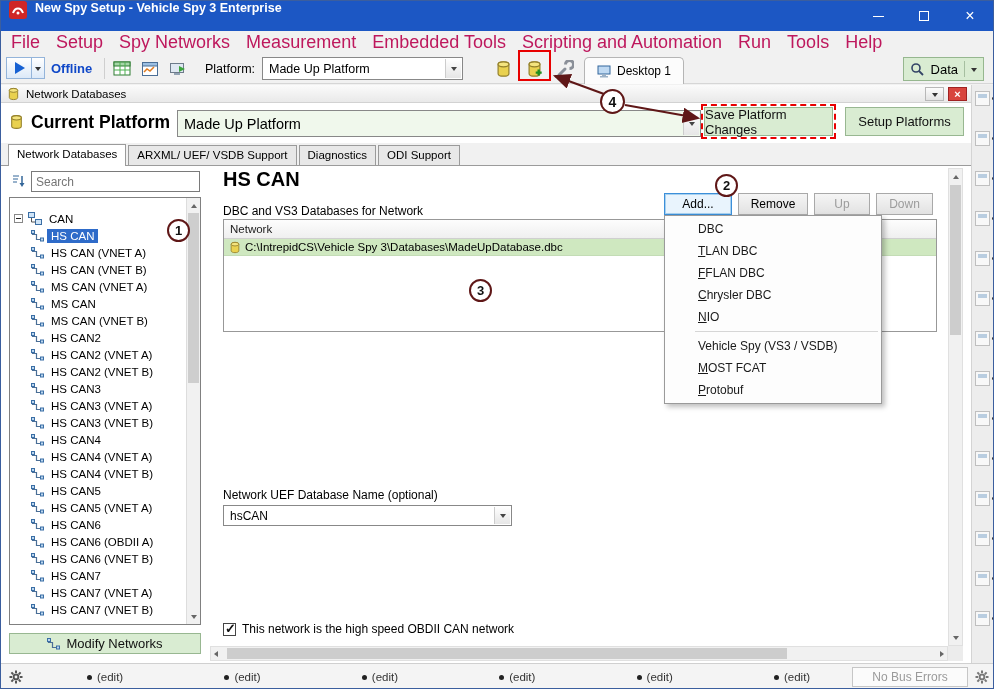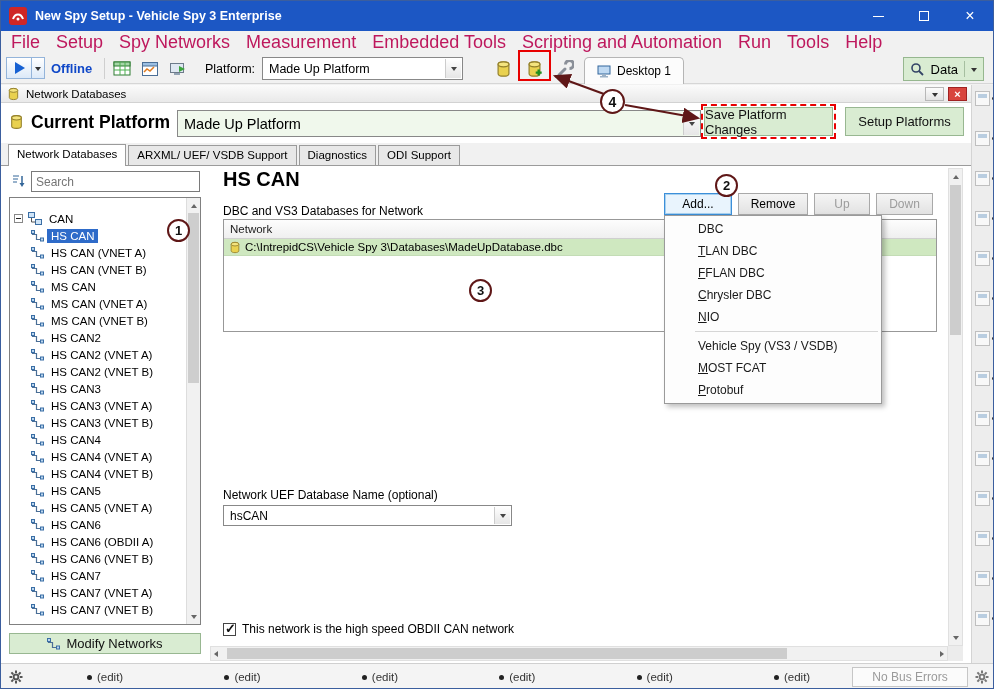--- a/index.html
+++ b/index.html
@@ -1,20 +1,20 @@
 <!DOCTYPE html>
 <html style="--titlebar: #1c57c4; --green: #d9ecd2; --sel: #2e6bc9; --rowgreen: #cfe8c0; --red: #e80000; --ann: #5f1717;"><head>
 <meta charset="utf-8">
 <style>
   *{box-sizing:border-box;margin:0;padding:0}
   body{font-family:"Liberation Sans",sans-serif;background:#fff}
   #win{position:relative;width:994px;height:689px;background:#f1f1f1;overflow:hidden;border:1px solid #3b5e9e}
 
   
-  .titlebar{position:absolute;left:0;top:0;width:100%;height:30px;background:var(--titlebar,#1c57c4);color:#fff;display:flex;align-items:center;padding-left:8px}
+  .titlebar{position:absolute;left:0;top:0;width:100%;height:30px;background:var(--titlebar,#1c57c4);color:#fff;display:flex;padding-left:8px}
   .title-text{font-size:12.5px;font-weight:bold;margin-left:8px}
   .win-controls{margin-left:auto;display:flex;height:100%}
   .win-btn{width:46px;display:flex;align-items:center;justify-content:center}
   .glyph-min{width:11px;height:1px;background:#fff}
   .glyph-max{width:10px;height:10px;border:1px solid #fff}
   .glyph-close{color:#fff;font-size:16px;line-height:1}
 
   
   #menubar{position:absolute;left:0;top:30px;width:100%;height:22px;background:#f1f1f1;display:flex;align-items:center;padding-left:2px}
   .menu-item{font-size:18px;padding:3px 8px;color:#be185d}
@@ -331,29 +331,29 @@
               <rect x="9.5" y="8" width="3" height="3" fill="#bcd6ee" stroke="#3a6ea5"></rect>
             </svg>
             <span class="tlabel">HS CAN (VNET B)</span>
           </div>
           <div class="trow child">
             <svg class="tico" width="13" height="12" viewBox="0 0 13 12">
               <path d="M1.5 1.5v3h4v5h5" fill="none" stroke="#4a6e96" stroke-width="1.2"></path>
               <rect x="0.5" y="0.5" width="3" height="3" fill="#bcd6ee" stroke="#3a6ea5"></rect>
               <rect x="9.5" y="8" width="3" height="3" fill="#bcd6ee" stroke="#3a6ea5"></rect>
             </svg>
+            <span class="tlabel">MS CAN (VNET A)</span>
+          </div>
+          <div class="trow child">
+            <svg class="tico" width="13" height="12" viewBox="0 0 13 12">
+              <path d="M1.5 1.5v3h4v5h5" fill="none" stroke="#4a6e96" stroke-width="1.2"></path>
+              <rect x="0.5" y="0.5" width="3" height="3" fill="#bcd6ee" stroke="#3a6ea5"></rect>
+              <rect x="9.5" y="8" width="3" height="3" fill="#bcd6ee" stroke="#3a6ea5"></rect>
+            </svg>
             <span class="tlabel">MS CAN</span>
-          </div>
-          <div class="trow child">
-            <svg class="tico" width="13" height="12" viewBox="0 0 13 12">
-              <path d="M1.5 1.5v3h4v5h5" fill="none" stroke="#4a6e96" stroke-width="1.2"></path>
-              <rect x="0.5" y="0.5" width="3" height="3" fill="#bcd6ee" stroke="#3a6ea5"></rect>
-              <rect x="9.5" y="8" width="3" height="3" fill="#bcd6ee" stroke="#3a6ea5"></rect>
-            </svg>
-            <span class="tlabel">MS CAN (VNET A)</span>
           </div>
           <div class="trow child">
             <svg class="tico" width="13" height="12" viewBox="0 0 13 12">
               <path d="M1.5 1.5v3h4v5h5" fill="none" stroke="#4a6e96" stroke-width="1.2"></path>
               <rect x="0.5" y="0.5" width="3" height="3" fill="#bcd6ee" stroke="#3a6ea5"></rect>
               <rect x="9.5" y="8" width="3" height="3" fill="#bcd6ee" stroke="#3a6ea5"></rect>
             </svg>
             <span class="tlabel">MS CAN (VNET B)</span>
           </div>
           <div class="trow child">

